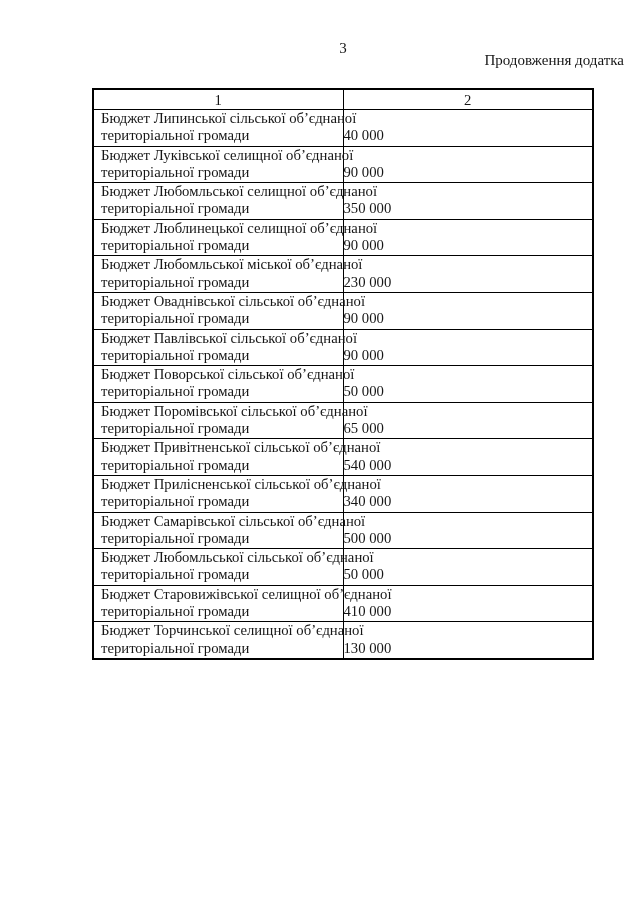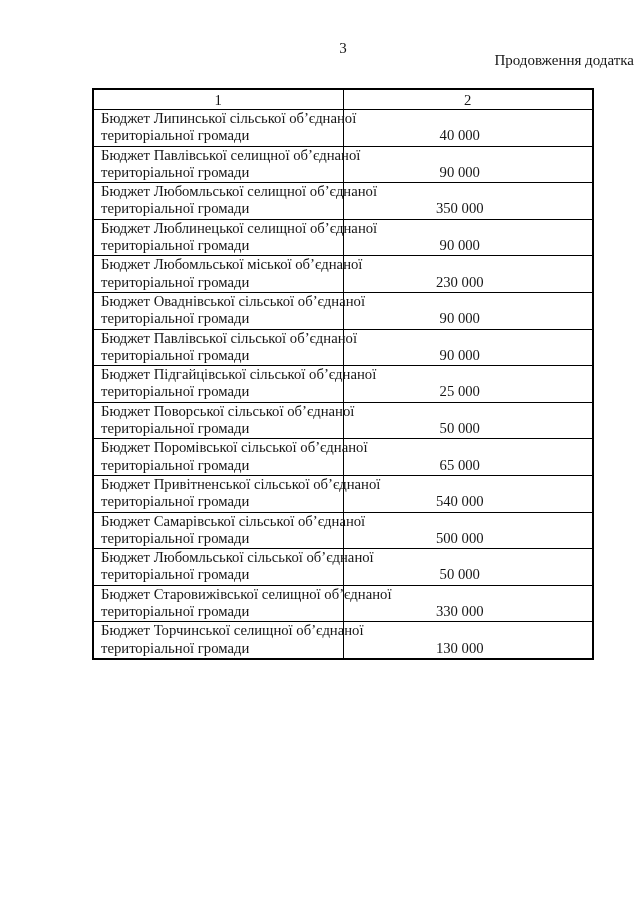--- a/index.html
+++ b/index.html
@@ -9,21 +9,21 @@
     font-family:"Liberation Serif","DejaVu Serif",serif;
     color:#161616;
     position:relative;
     overflow:hidden;
   }
   .page-number {
     position:absolute; top:40px; left:92px; width:502px;
     text-align:center; font-size:15px; line-height:16px;
   }
   .continuation {
-    position:absolute; top:52px; right:6px;
+    position:absolute; top:52px; right:16px;
     font-size:15px; line-height:16px;
   }
   table.budget-table {
     position:absolute; top:88px; left:92px;
     width:502px;
     border-collapse:collapse;
     table-layout:fixed;
     border:2px solid #000;
   }
   table.budget-table td {
@@ -39,21 +39,20 @@
   }
   tr.data-row { height:35px; }
   td.name-cell {
     width:321px;
     vertical-align:top;
     padding:0 3px 1px 7px;
   }
   td.value-cell {
     width:181px;
     vertical-align:bottom;
-    text-align:center;
     padding:0 16px 1px 0;
     line-height:17.3px;
   }
   .name-line {
     display:block;
     line-height:17.3px;
     white-space:nowrap;
   }
 </style>
 </head>
@@ -73,21 +72,21 @@
       <td class="name-cell">
         <span class="name-line">Бюджет Липинської сільської об’єднаної</span>
         <span class="name-line">територіальної громади</span>
       </td>
       <td class="value-cell">40 000</td>
     </tr>
 
 
     <tr class="data-row">
       <td class="name-cell">
-        <span class="name-line">Бюджет Павлівської селищної об’єднаної</span>
+        <span class="name-line">Бюджет Луківської селищної об’єднаної</span>
         <span class="name-line">територіальної громади</span>
       </td>
       <td class="value-cell">90 000</td>
     </tr>
 
     <tr class="data-row">
       <td class="name-cell">
         <span class="name-line">Бюджет Любомльської селищної об’єднаної</span>
         <span class="name-line">територіальної громади</span>
       </td>
@@ -119,27 +118,20 @@
     </tr>
 
     <tr class="data-row">
       <td class="name-cell">
         <span class="name-line">Бюджет Павлівської  сільської об’єднаної</span>
         <span class="name-line">територіальної громади</span>
       </td>
       <td class="value-cell">90 000</td>
     </tr>
 
-    <tr class="data-row">
-      <td class="name-cell">
-        <span class="name-line">Бюджет Підгайцівської сільської об’єднаної</span>
-        <span class="name-line">територіальної громади</span>
-      </td>
-      <td class="value-cell">25 000</td>
-    </tr>
 
     <tr class="data-row">
       <td class="name-cell">
         <span class="name-line">Бюджет Поворської сільської об’єднаної</span>
         <span class="name-line">територіальної громади</span>
       </td>
       <td class="value-cell">50 000</td>
     </tr>
 
     <tr class="data-row">
@@ -151,20 +143,27 @@
     </tr>
 
     <tr class="data-row">
       <td class="name-cell">
         <span class="name-line">Бюджет Привітненської сільської об’єднаної</span>
         <span class="name-line">територіальної громади</span>
       </td>
       <td class="value-cell">540 000</td>
     </tr>
 
+    <tr class="data-row">
+      <td class="name-cell">
+        <span class="name-line">Бюджет Прилісненської сільської об’єднаної</span>
+        <span class="name-line">територіальної громади</span>
+      </td>
+      <td class="value-cell">340 000</td>
+    </tr>
 
 
     <tr class="data-row">
       <td class="name-cell">
         <span class="name-line">Бюджет Самарівської сільської об’єднаної</span>
         <span class="name-line">територіальної громади</span>
       </td>
       <td class="value-cell">500 000</td>
     </tr>
 
@@ -176,21 +175,21 @@
         <span class="name-line">територіальної громади</span>
       </td>
       <td class="value-cell">50 000</td>
     </tr>
 
     <tr class="data-row">
       <td class="name-cell">
         <span class="name-line">Бюджет Старовижівської селищної об’єднаної</span>
         <span class="name-line">територіальної громади</span>
       </td>
-      <td class="value-cell">330 000</td>
+      <td class="value-cell">410 000</td>
     </tr>
 
     <tr class="data-row">
       <td class="name-cell">
         <span class="name-line">Бюджет Торчинської селищної об’єднаної</span>
         <span class="name-line">територіальної громади</span>
       </td>
       <td class="value-cell">130 000</td>
     </tr>
   </tbody>

